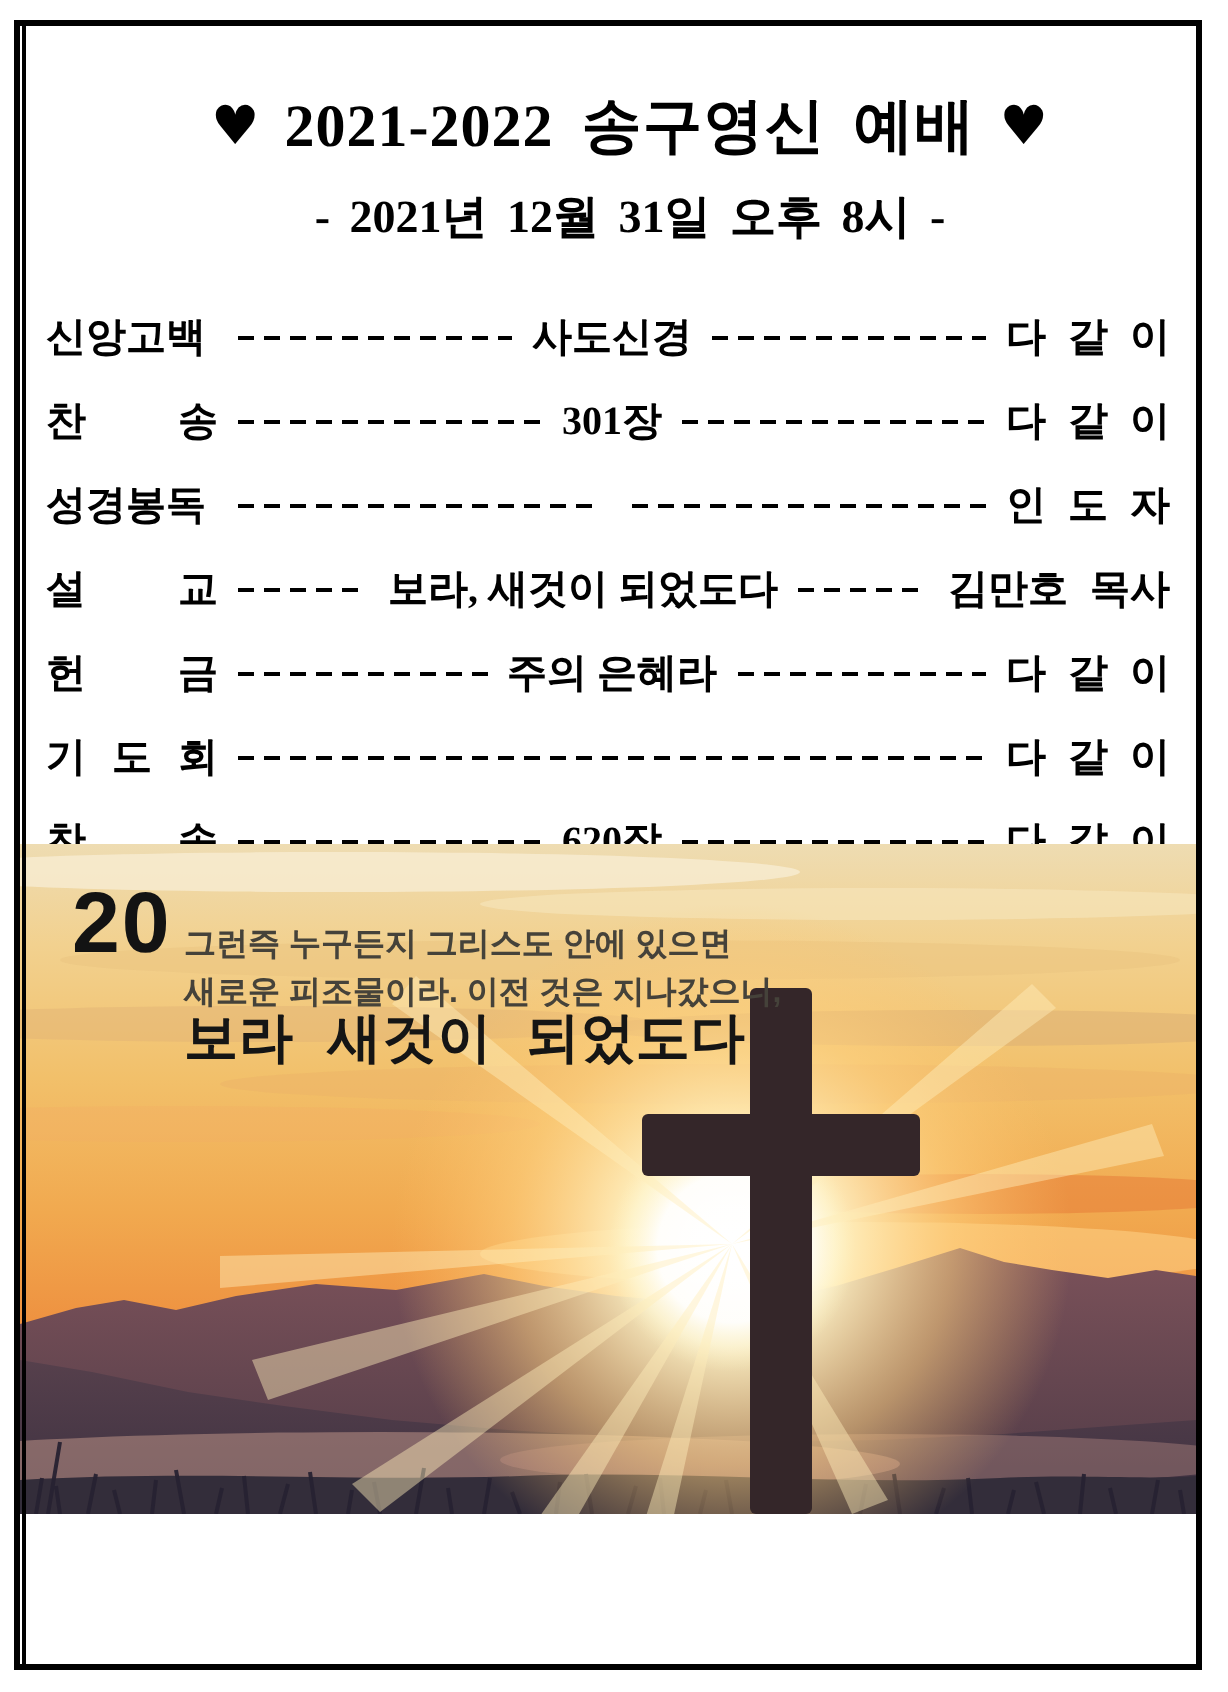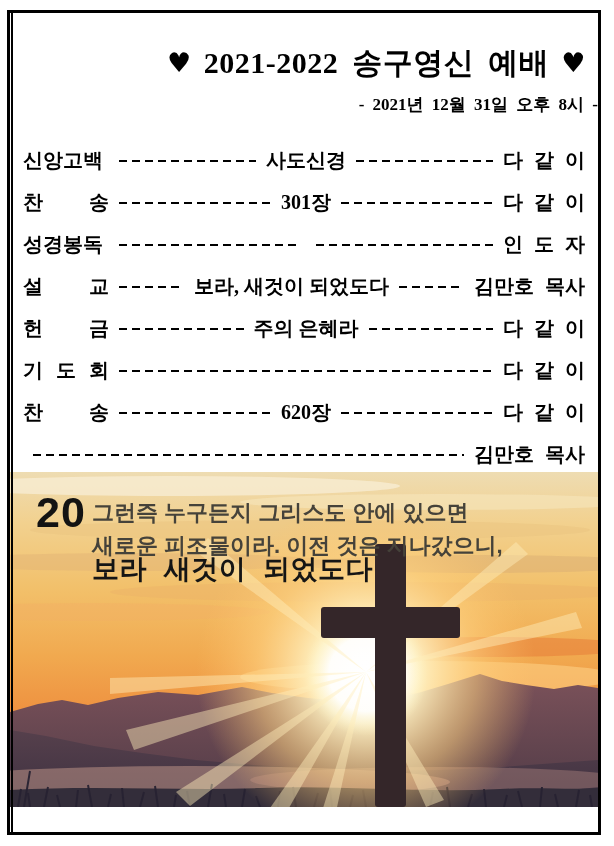--- a/index.html
+++ b/index.html
@@ -9,41 +9,41 @@
     overflow:hidden;
   }
   .sheet{
     position:absolute;left:7px;top:10px;width:594px;height:825px;
     border:3px solid #000;box-sizing:border-box;background:#fff;overflow:hidden;
   }
   
   .sheet::before{
     content:"";position:absolute;left:1px;top:0;bottom:0;width:2px;background:#000;z-index:6;
   }
-  .header{text-align:right;margin-top:30px;margin-left:22px;}
+  .header{text-align:center;margin-top:30px;margin-left:22px;}
   .title{font-size:30px;font-weight:700;word-spacing:6px;letter-spacing:0.5px;}
   .title .heart{font-family:"DejaVu Sans",sans-serif;font-size:27px;margin:0 12px;vertical-align:1px;}
-  .subtitle{font-size:17px;font-weight:700;margin-top:9px;word-spacing:4px;}
+  .subtitle{font-size:23px;font-weight:700;margin-top:9px;word-spacing:4px;}
   .order{margin:23px 13px 0 13px;}
   .row{display:flex;align-items:center;height:42px;font-size:20px;font-weight:600;}
   .lbl{flex:none;width:86px;text-align-last:justify;}
   .dashes{
     flex:1;height:2px;margin:2px 10px 0 10px;
     background:repeating-linear-gradient(90deg,#000 0 8px,transparent 8px 13px);
   }
   .ctr{flex:none;white-space:pre;}
   .rgt{flex:none;white-space:pre;word-spacing:6px;}
-  .photo{position:absolute;left:0;bottom:0;width:588px;height:360px;z-index:1;}
+  .photo{position:absolute;left:0;bottom:0;width:588px;height:410px;z-index:1;}
   .photo svg{display:block;}
   .overlay{position:absolute;inset:0;font-family:"Liberation Sans","DejaVu Sans",sans-serif;}
   .year{
     position:absolute;left:26px;top:19px;font-size:43px;font-weight:800;
     line-height:0.98;color:#131313;letter-spacing:1px;
   }
-  .vsmall{position:absolute;left:82px;top:25px;font-size:22px;line-height:1.48;color:#45423a;font-weight:600;}
+  .vsmall{position:absolute;left:82px;top:39px;font-size:16px;line-height:1.48;color:#45423a;font-weight:600;}
   .vbold{position:absolute;left:82px;top:79px;font-size:27px;font-weight:800;color:#151515;letter-spacing:0.5px;font-family:Liberation Mono, monospace;}
 </style>
 </head>
 <body>
 
 <div class="sheet">
 
   <div class="header">
     <div class="title"><span class="heart">♥</span><span>2021-2022 송구영신 예배</span><span class="heart">♥</span></div>
     <div class="subtitle">- 2021년 12월 31일 오후 8시 -</div>

